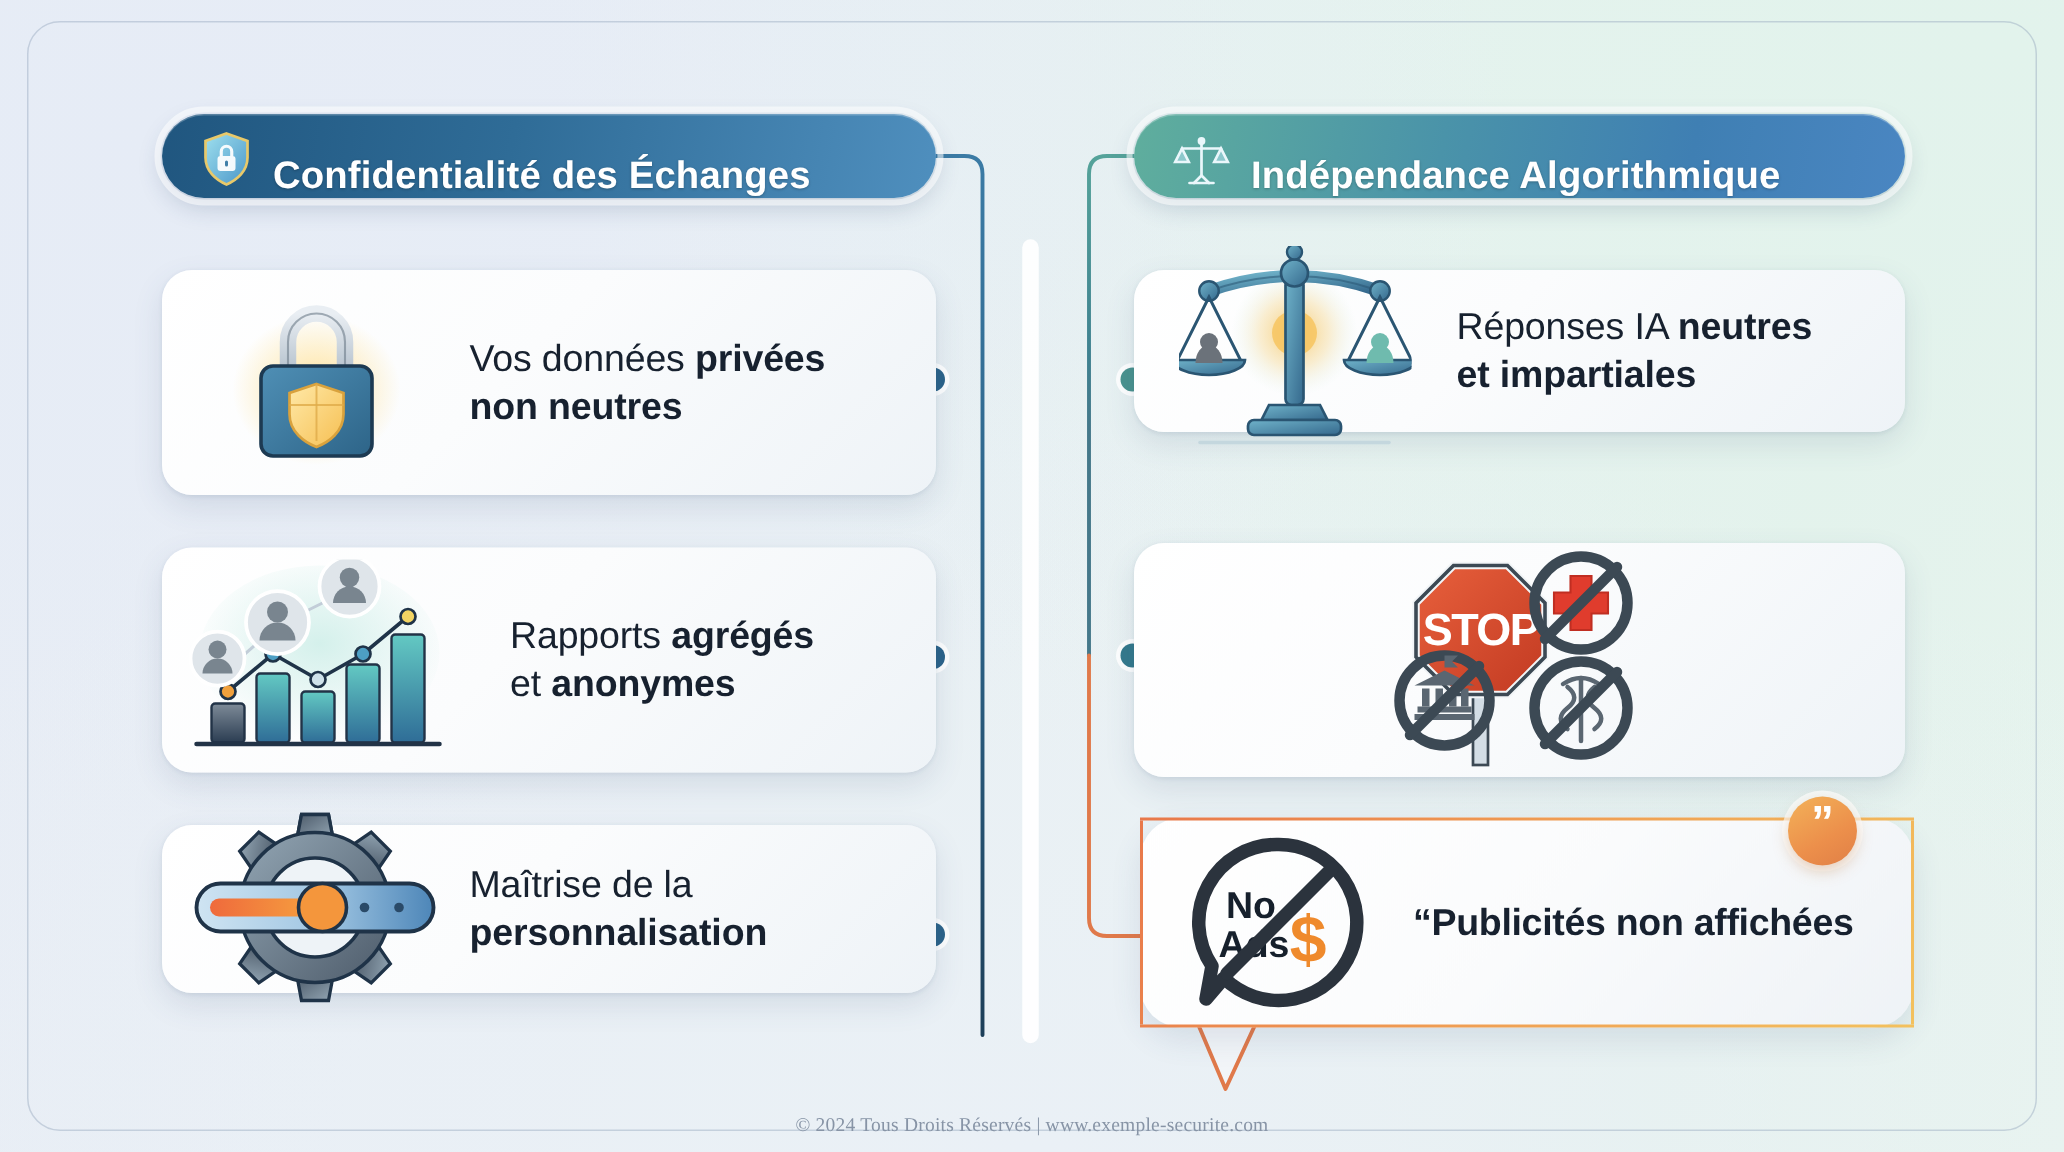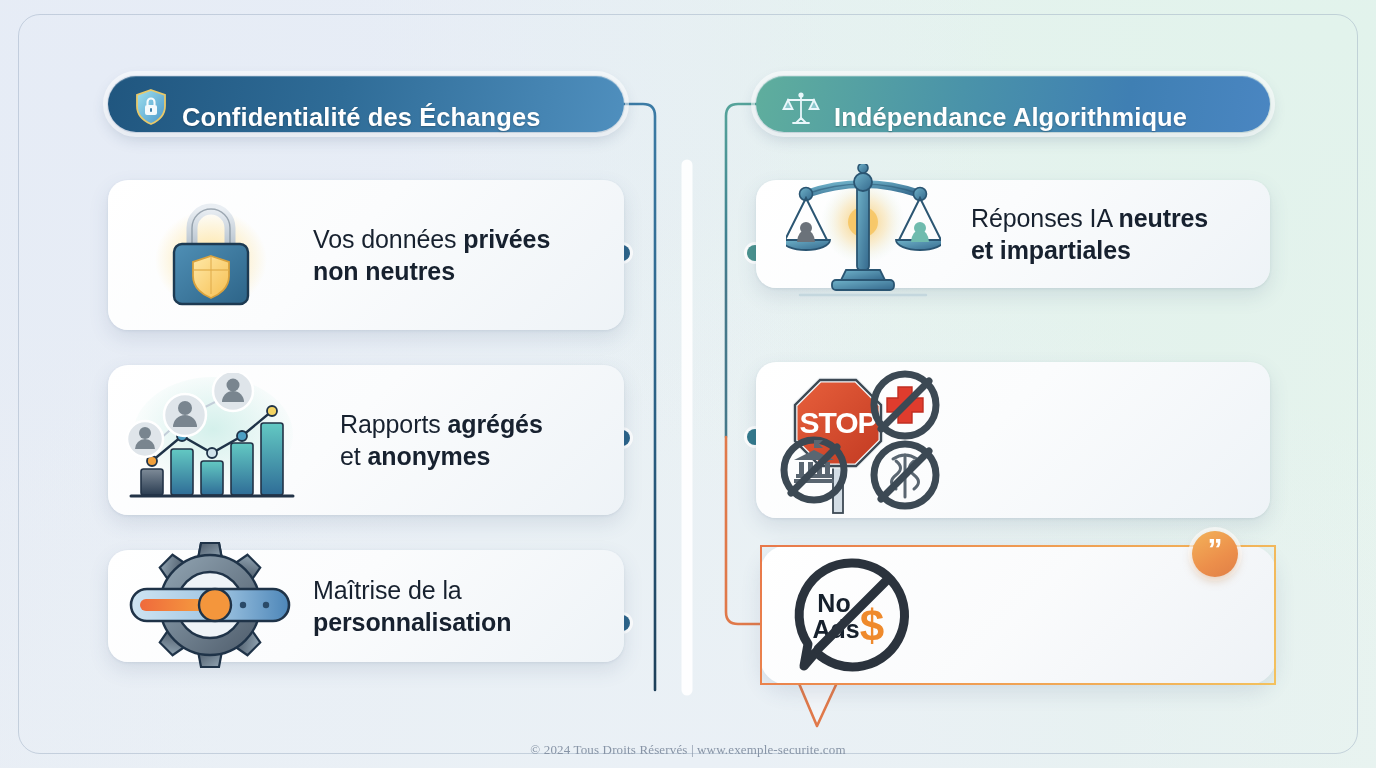--- a/index.html
+++ b/index.html
@@ -58,21 +58,21 @@
   .card .ctext{
     font-size:25px;line-height:1.28;color:#17212f;font-weight:400;
     letter-spacing:-.1px;
   }
   .card .ctext b{font-weight:700;}
 
   .l1{left:108px;top:180px;width:516px;height:150px;}
   .l2{left:108px;top:365px;width:516px;height:150px;gap:27px;}
   .l3{left:108px;top:550px;width:516px;height:112px;}
   .r1{left:756px;top:180px;width:514px;height:108px;}
-  .r2{left:756px;top:362px;width:514px;height:156px;}
+  .r2{left:756px;top:362px;width:514px;height:156px;flex-direction:column;}
 
   .l1 .art,.l2 .art,.l3 .art{width:205px;}
   .r1 .art,.r2 .art{width:215px;}
   .l1 .ctext,.l2 .ctext,.l3 .ctext{padding-right:16px;}
   .r2 .ctext{font-size:24.5px;}
 
   
   .quote{
     position:absolute;left:760px;top:545px;width:516px;height:140px;
     border-radius:28px;box-sizing:border-box;
@@ -471,20 +471,21 @@
     <div class="art">
       <svg width="125" height="125" viewBox="0 0 125 125">
         <path d="M62 10 a52 52 0 1 1 -36 89 L14 113 l4 -22 A52 52 0 0 1 62 10 Z" fill="none" stroke="#2b333d" stroke-width="9" stroke-linejoin="round"></path>
         <text x="44" y="59" text-anchor="middle" fill="#16202c" font-family="Liberation Sans,sans-serif" font-size="25" font-weight="700">No</text>
         <text x="46" y="85" text-anchor="middle" fill="#16202c" font-family="Liberation Sans,sans-serif" font-size="25" font-weight="700">Ads</text>
         <text x="82" y="88" text-anchor="middle" fill="#ef8a2c" font-family="Liberation Sans,sans-serif" font-size="44" font-weight="700">$</text>
         <line x1="28" y1="96" x2="98" y2="26" stroke="#2b333d" stroke-width="9" stroke-linecap="round"></line>
       </svg>
     </div>
     <div class="qtext">
+      <div>“Publicités non affichées</div>
     </div>
   </div>
   <div class="qbadge">
     <span>”</span>
   </div>
 
   <div class="footer">© 2024 Tous Droits Réservés | www.exemple-securite.com</div>
 </div>
 
 </body></html>

